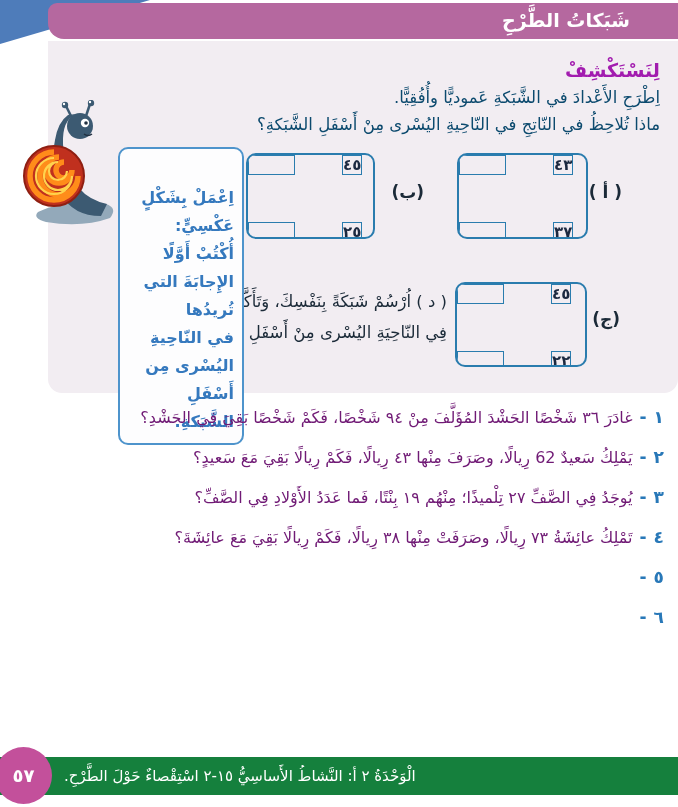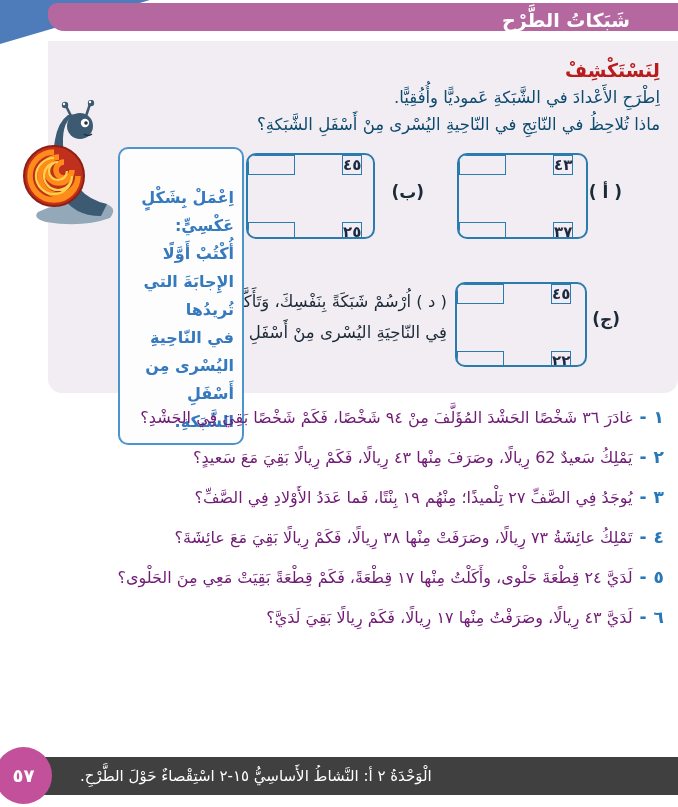--- a/index.html
+++ b/index.html
@@ -4,30 +4,30 @@
 <style>
   * { margin:0; padding:0; box-sizing:border-box; }
   body { font-family:"DejaVu Sans", sans-serif; background:#ffffff; }
   .page { position:relative; width:678px; height:807px; background:#ffffff; overflow:hidden; }
 
   
   .corner-tri { position:absolute; top:0; left:0; width:0; height:0;
     border-top:44px solid #4e7cba; border-right:150px solid transparent; }
 
   
-  .header-bar { position:absolute; top:3px; left:48px; right:0; height:28px;
+  .header-bar { position:absolute; top:3px; left:48px; right:0; height:36px;
     background:#b5689f; border-radius:9px 0 0 16px; direction:rtl; }
   .header-bar .title { position:absolute; right:48px; top:0; line-height:35px;
     color:#ffffff; font-size:19px; font-weight:bold; letter-spacing:.2px; }
 
   
   .panel { position:absolute; top:41px; left:48px; right:0; height:352px;
     background:#f2edf2; border-radius:0 0 14px 14px; direction:rtl; }
   .panel-inner { padding:15px 18px 0 14px; }
-  .explore-heading { color:#b91c1c; font-weight:bold; font-size:19px; line-height:28px; }
+  .explore-heading { color:#a21caf; font-weight:bold; font-size:19px; line-height:28px; }
   .panel p.bodyline { color:#0c4a6e; font-size:16.5px; line-height:27px; }
 
   
   .grid-box { position:absolute; display:grid; grid-template-columns:47px 1fr 1fr;
     grid-template-rows:1fr 1fr 1fr; border:2px solid #2a7cae; border-radius:10px;
     overflow:hidden; direction:ltr;gap:47px; }
   .grid-box .cell { border:1px solid #2a7cae; display:flex; align-items:center; justify-content:center;
     color:#1c2940; font-size:15px; font-weight:bold; position:relative; }
   .answer-box { position:absolute; left:-2px; bottom:-2px; width:41px; height:28px;
     border:2.5px solid #2a7cae; border-radius:10px; background:transparent; }
@@ -45,21 +45,21 @@
     color:#1b2a38; font-size:16.5px; line-height:31px; text-align:right; }
 
   
   .problems { position:absolute; top:397px; right:14px; left:10px; direction:rtl; }
   .problem-row { height:40px; display:flex; align-items:center; gap:7px; direction:rtl; }
   .problem-num { color:#2878b8; font-weight:bold; font-size:17px; }
   .problem-sep { color:#2878b8; font-weight:bold; font-size:17px; }
   .problem-text { color:#701a75; font-size:16px; white-space:nowrap; }
 
   
-  .footer-bar { position:absolute; top:757px; left:0; right:0; height:38px; background:#404040;margin-left:16px; }
+  .footer-bar { position:absolute; top:757px; left:0; right:0; height:38px; background:#15803d; }
   .footer-text { position:absolute; left:64px; top:50%; transform:translateY(-50%);
     color:#ffffff; font-size:15px; direction:rtl; }
   .page-circle { position:absolute; left:-5px; top:747px; width:57px; height:57px;
     background:#c3509b; border-radius:50%; display:flex; align-items:center; justify-content:center;
     color:#ffffff; font-size:18px; font-weight:bold; z-index:4; }
 </style>
 </head>
 <body>
 
 <div class="page">
@@ -175,26 +175,24 @@
       <span class="problem-text">يُوجَدُ فِي الصَّفِّ ٢٧ تِلْميذًا؛ مِنْهُم ١٩ بِنْتًا، فَما عَدَدُ الأَوْلادِ فِي الصَّفِّ؟</span>
     </div>
     <div class="problem-row">
       <span class="problem-num">٤</span>
       <span class="problem-sep">-</span>
       <span class="problem-text">تَمْلِكُ عائِشَةُ ٧٣ رِيالًا، وصَرَفَتْ مِنْها ٣٨ رِيالًا، فَكَمْ رِيالًا بَقِيَ مَعَ عائِشَةَ؟</span>
     </div>
     <div class="problem-row">
       <span class="problem-num">٥</span>
       <span class="problem-sep">-</span>
-      <span class="problem-text">لَدَيَّ ٢٤ قِطْعَةَ حَلْوى، وأَكَلْتُ مِنْها ١٧ قِطْعَةً، فَكَمْ قِطْعَةً بَقِيَتْ مَعِي مِنَ الحَلْوى؟</span>
     </div>
     <div class="problem-row">
       <span class="problem-num">٦</span>
       <span class="problem-sep">-</span>
-      <span class="problem-text">لَدَيَّ ٤٣ رِيالًا، وصَرَفْتُ مِنْها ١٧ رِيالًا، فَكَمْ رِيالًا بَقِيَ لَدَيَّ؟</span>
     </div>
   </div>
 
   <div class="footer-bar">
     <span class="footer-text">الْوَحْدَةُ ٢ أ: النَّشاطُ الأَساسِيُّ ١٥-٢ اسْتِقْصاءٌ حَوْلَ الطَّرْحِ.</span>
   </div>
   <div class="page-circle">
     <span>٥٧</span>
   </div>
 

